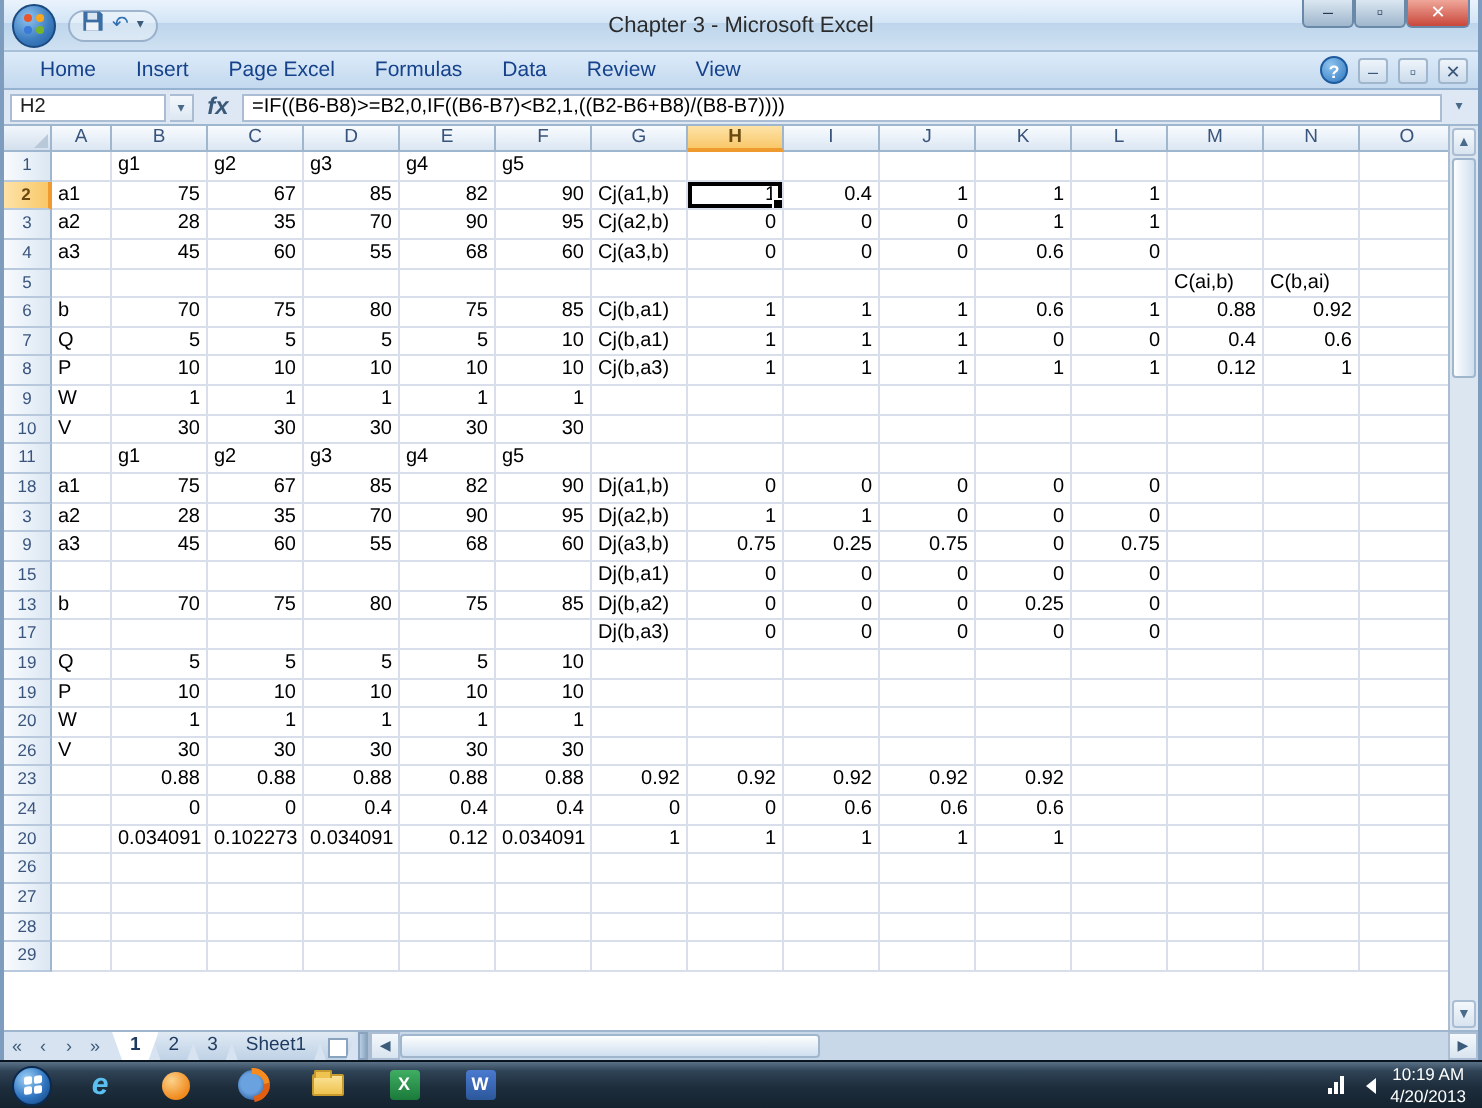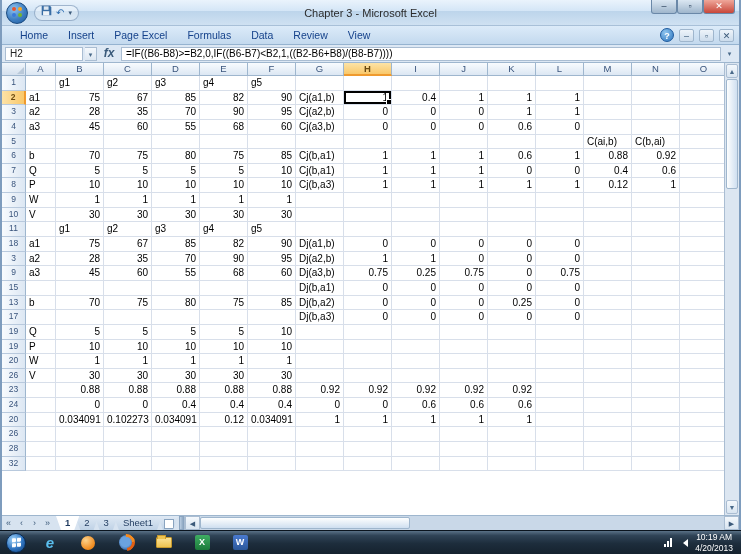--- a/index.html
+++ b/index.html
@@ -628,39 +628,57 @@
             <div class="cell" style="width: 48px;"></div>
             <div class="cell" style="width: 48px;"></div>
             <div class="cell" style="width: 48px;"></div>
             <div class="cell" style="width: 48px;"></div>
             <div class="cell" style="width: 48px;"></div>
             <div class="cell" style="width: 48px;"></div>
             <div class="cell" style="width: 48px;"></div>
             <div class="cell" style="width: 48px;"></div>
           </div>
           <div class="grow">
+            <div class="rowh">27</div>
+            <div class="cell" style="width: 30px;"></div>
+            <div class="cell" style="width: 48px;"></div>
+            <div class="cell" style="width: 48px;"></div>
+            <div class="cell" style="width: 48px;"></div>
+            <div class="cell" style="width: 48px;"></div>
+            <div class="cell" style="width: 48px;"></div>
+            <div class="cell" style="width: 48px;"></div>
+            <div class="cell" style="width: 48px;"></div>
+            <div class="cell" style="width: 48px;"></div>
+            <div class="cell" style="width: 48px;"></div>
+            <div class="cell" style="width: 48px;"></div>
+            <div class="cell" style="width: 48px;"></div>
+            <div class="cell" style="width: 48px;"></div>
+            <div class="cell" style="width: 48px;"></div>
+            <div class="cell" style="width: 48px;"></div>
+          </div>
+          <div class="grow">
             <div class="rowh">28</div>
             <div class="cell" style="width: 30px;"></div>
             <div class="cell" style="width: 48px;"></div>
             <div class="cell" style="width: 48px;"></div>
             <div class="cell" style="width: 48px;"></div>
             <div class="cell" style="width: 48px;"></div>
             <div class="cell" style="width: 48px;"></div>
             <div class="cell" style="width: 48px;"></div>
             <div class="cell" style="width: 48px;"></div>
             <div class="cell" style="width: 48px;"></div>
             <div class="cell" style="width: 48px;"></div>
             <div class="cell" style="width: 48px;"></div>
             <div class="cell" style="width: 48px;"></div>
             <div class="cell" style="width: 48px;"></div>
             <div class="cell" style="width: 48px;"></div>
             <div class="cell" style="width: 48px;"></div>
           </div>
           <div class="grow">
-            <div class="rowh">32</div>
+            <div class="rowh">29</div>
             <div class="cell" style="width: 30px;"></div>
             <div class="cell" style="width: 48px;"></div>
             <div class="cell" style="width: 48px;"></div>
             <div class="cell" style="width: 48px;"></div>
             <div class="cell" style="width: 48px;"></div>
             <div class="cell" style="width: 48px;"></div>
             <div class="cell" style="width: 48px;"></div>
             <div class="cell" style="width: 48px;"></div>
             <div class="cell" style="width: 48px;"></div>
             <div class="cell" style="width: 48px;"></div>

